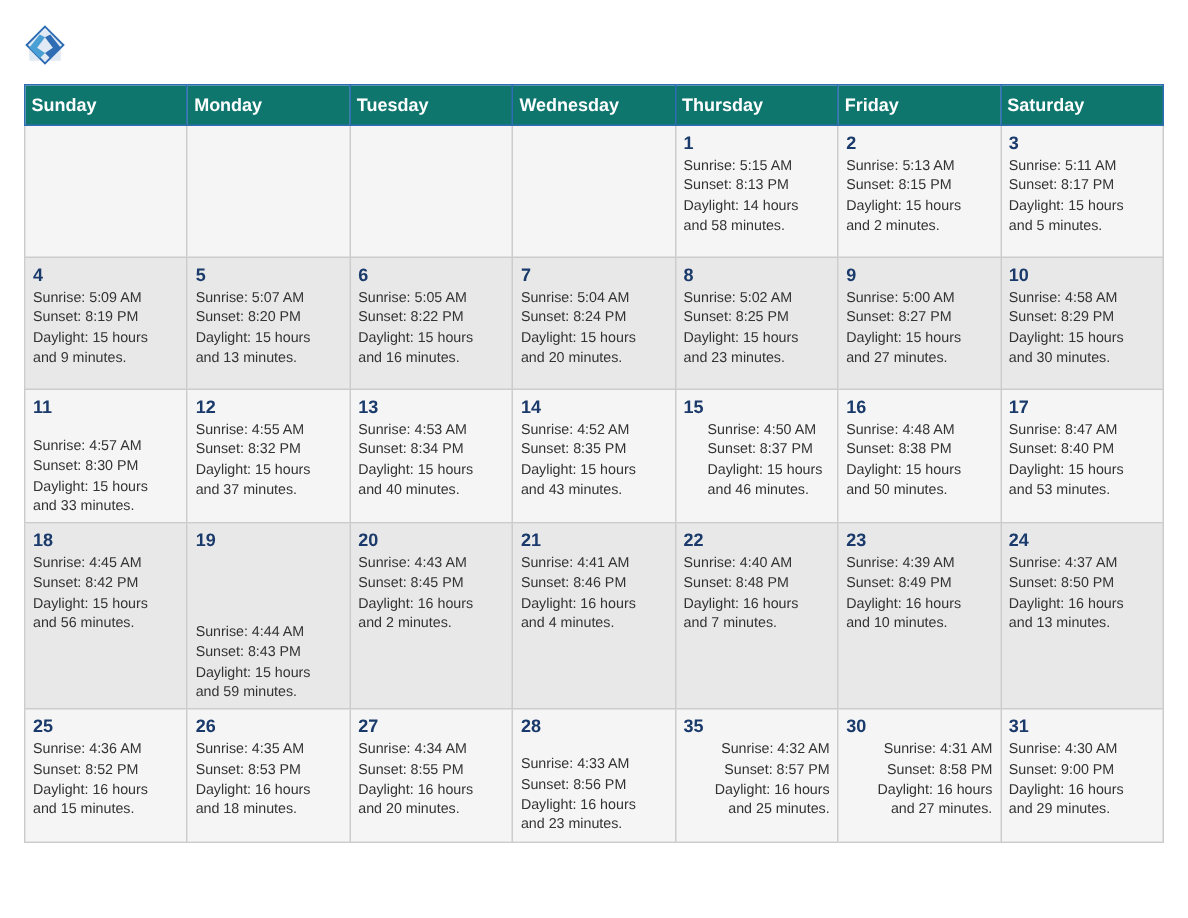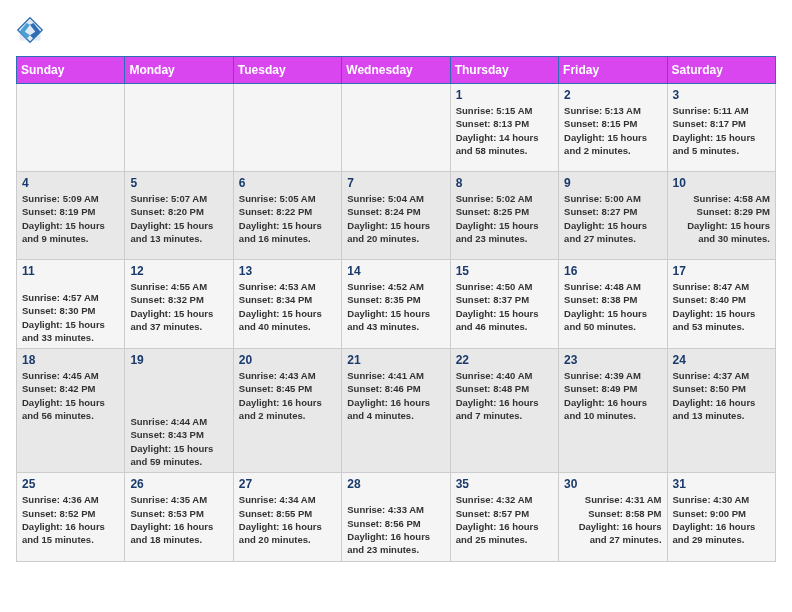--- a/index.html
+++ b/index.html
@@ -42,21 +42,21 @@
     .location {
       font-size: 14px;
       color: #333;
     }
     table {
       width: 100%;
       border-collapse: collapse;
       table-layout: fixed;
     }
     thead tr th {
-      background-color: #d946ef;
+      background-color: #0f766e;
       color: #fff;
       font-size: 12px;
       font-weight: bold;
       padding: 6px 4px;
       text-align: left;
       border: 1px solid #2e6db4;
     }
     tbody tr td {
       border: 1px solid #ccc;
       vertical-align: top;
@@ -75,21 +75,20 @@
       font-size: 12px;
       font-weight: bold;
       color: #1a3a6b;
       display: block;
       margin-bottom: 2px;
     }
     .day-info {
       font-size: 9.5px;
       color: #333;
       line-height: 1.4;
-      font-weight: bold;
     }
   </style>
 </head>
 <body>
 
 <div class="header">
   <div class="logo">
     <svg class="logo-icon" viewBox="0 0 32 32">
       <rect x="0" y="0" width="32" height="32" fill="none"></rect>
       <polygon points="16,4 28,14 28,28 4,28 4,14" fill="#2e6db4" opacity="0.15"></polygon>
@@ -186,21 +185,21 @@
         </td>
         <td>
           <span class="day-number">9</span>
           <div class="day-info" style="white-space: pre-line;">Sunrise: 5:00 AM
 Sunset: 8:27 PM
 Daylight: 15 hours
 and 27 minutes.</div>
         </td>
         <td>
           <span class="day-number">10</span>
-          <div class="day-info" style="white-space: pre-line; text-align: right;">Sunrise: 4:58 AM
+          <div class="day-info" style="white-space: pre-line;">Sunrise: 4:58 AM
 Sunset: 8:29 PM
 Daylight: 15 hours
 and 30 minutes.</div>
         </td>
       </tr>
       <tr>
         <td>
           <span class="day-number">11</span>
           <div class="day-info" style="white-space: pre-line; margin-top: 13px;">Sunrise: 4:57 AM
 Sunset: 8:30 PM
@@ -223,21 +222,21 @@
         </td>
         <td>
           <span class="day-number">14</span>
           <div class="day-info" style="white-space: pre-line;">Sunrise: 4:52 AM
 Sunset: 8:35 PM
 Daylight: 15 hours
 and 43 minutes.</div>
         </td>
         <td>
           <span class="day-number">15</span>
-          <div class="day-info" style="white-space: pre-line;">Sunrise: 4:50 AM
+          <div class="day-info" style="white-space: pre-line; margin-left: 16px;">Sunrise: 4:50 AM
 Sunset: 8:37 PM
 Daylight: 15 hours
 and 46 minutes.</div>
         </td>
         <td>
           <span class="day-number">16</span>
           <div class="day-info" style="white-space: pre-line;">Sunrise: 4:48 AM
 Sunset: 8:38 PM
 Daylight: 15 hours
 and 50 minutes.</div>
@@ -325,21 +324,21 @@
         </td>
         <td>
           <span class="day-number">28</span>
           <div class="day-info" style="white-space: pre-line; margin-top: 12px;">Sunrise: 4:33 AM
 Sunset: 8:56 PM
 Daylight: 16 hours
 and 23 minutes.</div>
         </td>
         <td>
           <span class="day-number">35</span>
-          <div class="day-info" style="white-space: pre-line;">Sunrise: 4:32 AM
+          <div class="day-info" style="white-space: pre-line; text-align: right;">Sunrise: 4:32 AM
 Sunset: 8:57 PM
 Daylight: 16 hours
 and 25 minutes.</div>
         </td>
         <td>
           <span class="day-number">30</span>
           <div class="day-info" style="white-space: pre-line; text-align: right;">Sunrise: 4:31 AM
 Sunset: 8:58 PM
 Daylight: 16 hours
 and 27 minutes.</div>

